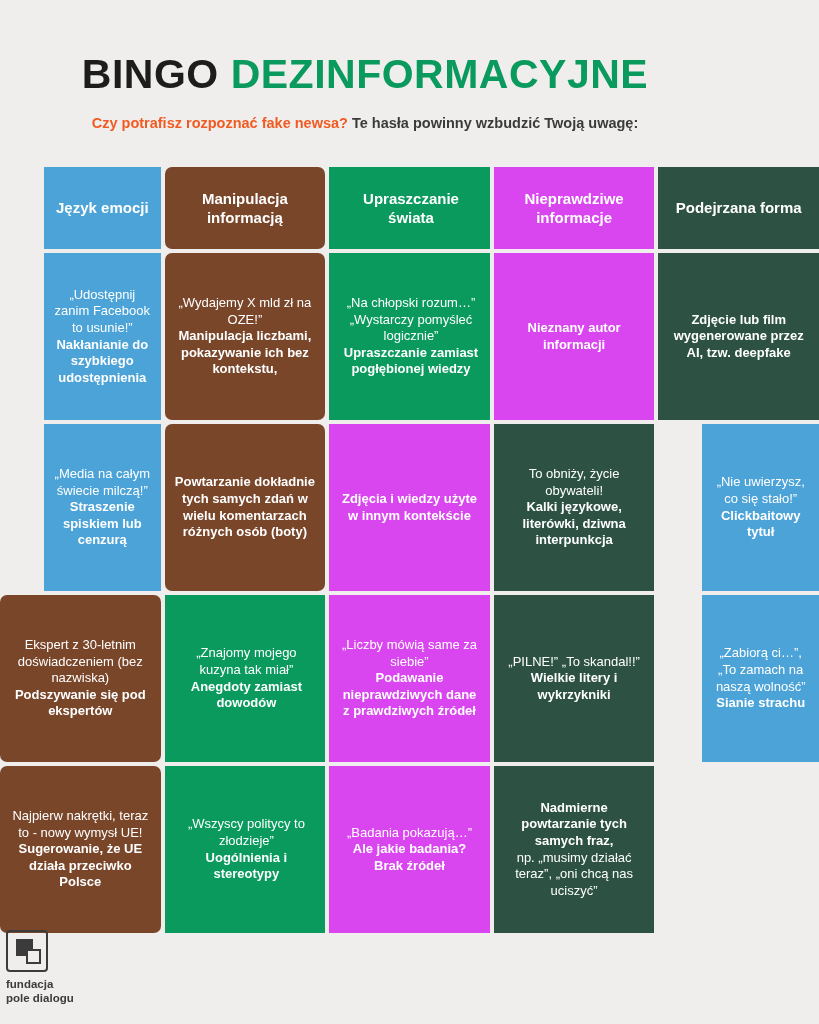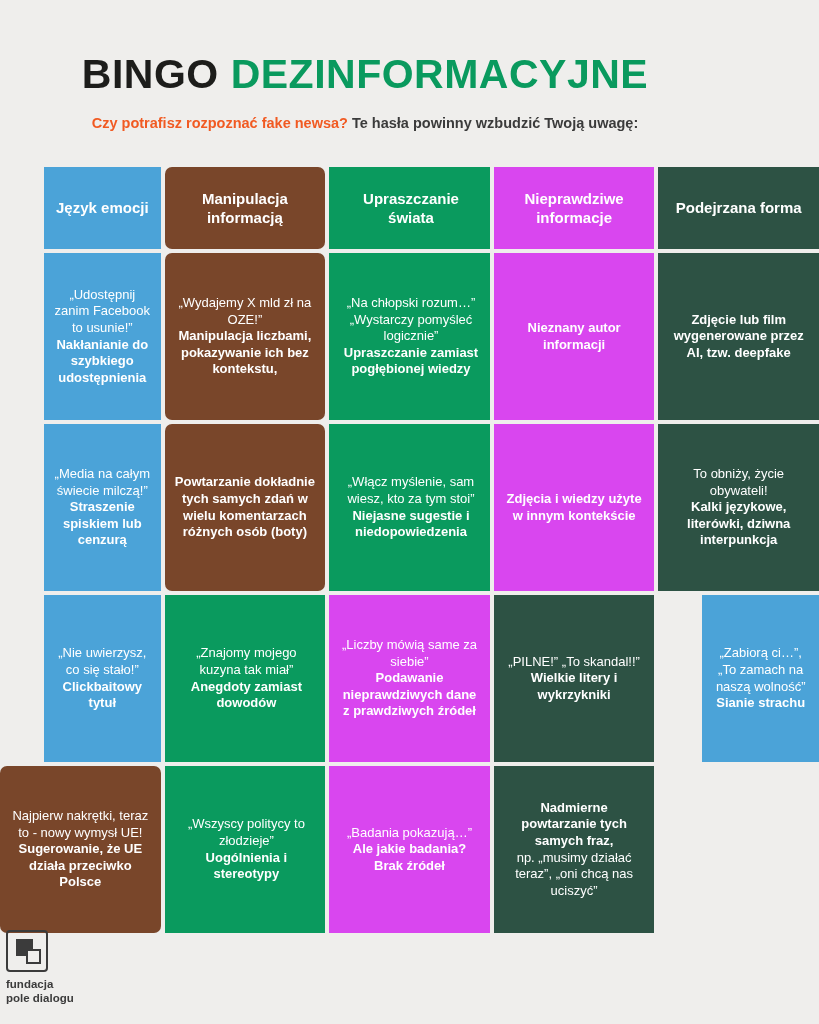--- a/index.html
+++ b/index.html
@@ -180,41 +180,41 @@
         <div>
           <p>„Media na całym świecie milczą!”</p>
           <p class="b">Straszenie spiskiem lub cenzurą</p>
         </div>
       </div>
       <div class="cell body-cell c-brown">
         <div>
           <p class="b">Powtarzanie dokładnie tych samych zdań w wielu komentarzach różnych osób (boty)</p>
         </div>
       </div>
-      <div class="cell body-cell c-green">
-        <div>
-          <p>„Włącz myślenie, sam wiesz, kto za tym stoi”</p>
-          <p class="b">Niejasne sugestie i niedopowiedzenia</p>
-        </div>
-      </div>
       <div class="cell body-cell c-orange">
         <div>
           <p class="b">Zdjęcia i wiedzy użyte w innym kontekście</p>
         </div>
       </div>
       <div class="cell body-cell c-dark">
         <div>
           <p>To obniży, życie obywateli!</p>
           <p class="b">Kalki językowe, literówki, dziwna interpunkcja</p>
         </div>
       </div>
       <div class="cell body-cell c-blue">
         <div>
           <p>„Nie uwierzysz, co się stało!”</p>
           <p class="b">Clickbaitowy tytuł</p>
+        </div>
+      </div>
+      <div class="cell body-cell c-brown">
+        <div>
+          <p>Ekspert z 30-letnim doświadczeniem (bez nazwiska)</p>
+          <p class="b">Podszywanie się pod ekspertów</p>
         </div>
       </div>
       <div class="cell body-cell c-green">
         <div>
           <p>„Znajomy mojego kuzyna tak miał”</p>
           <p class="b">Anegdoty zamiast dowodów</p>
         </div>
       </div>
       <div class="cell body-cell c-orange">
         <div>

